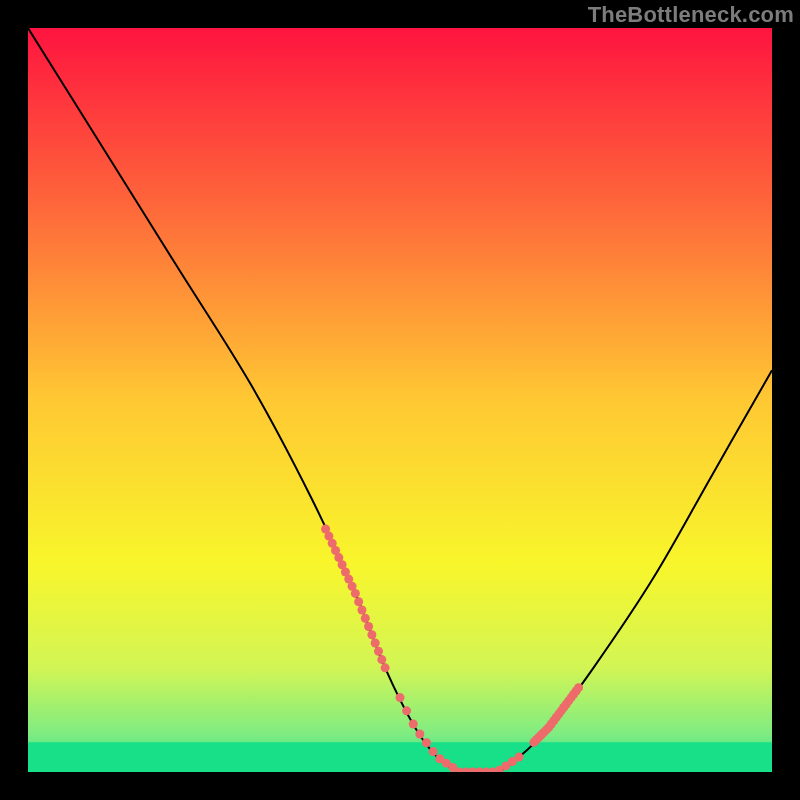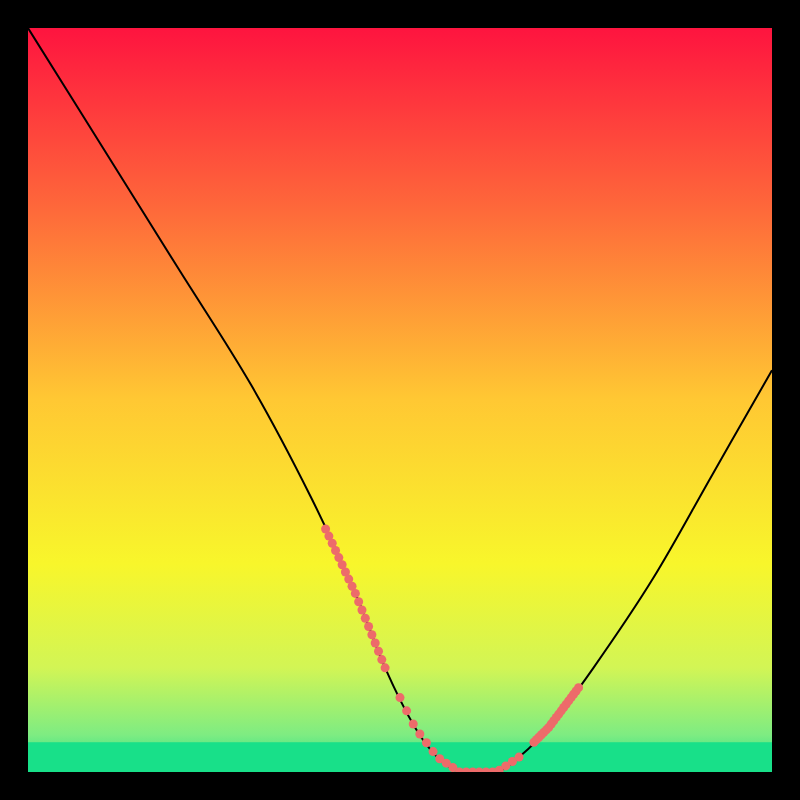--- a/index.html
+++ b/index.html
@@ -113,13 +113,14 @@
           <circle cx="566.16" cy="704.2133333333334" r="4.5" fill="#ed6b6a"></circle>
           <circle cx="568.64" cy="700.9066666666666" r="4.5" fill="#ed6b6a"></circle>
           <circle cx="571.12" cy="697.6" r="4.5" fill="#ed6b6a"></circle>
           <circle cx="573.5999999999999" cy="694.2933333333334" r="4.5" fill="#ed6b6a"></circle>
           <circle cx="576.08" cy="690.9866666666667" r="4.5" fill="#ed6b6a"></circle>
           <circle cx="578.56" cy="687.6800000000001" r="4.5" fill="#ed6b6a"></circle>
         </g>
     </g>
   </svg>
 
+  <div class="watermark">TheBottleneck.com</div>
 </div>
 
 </body></html>

